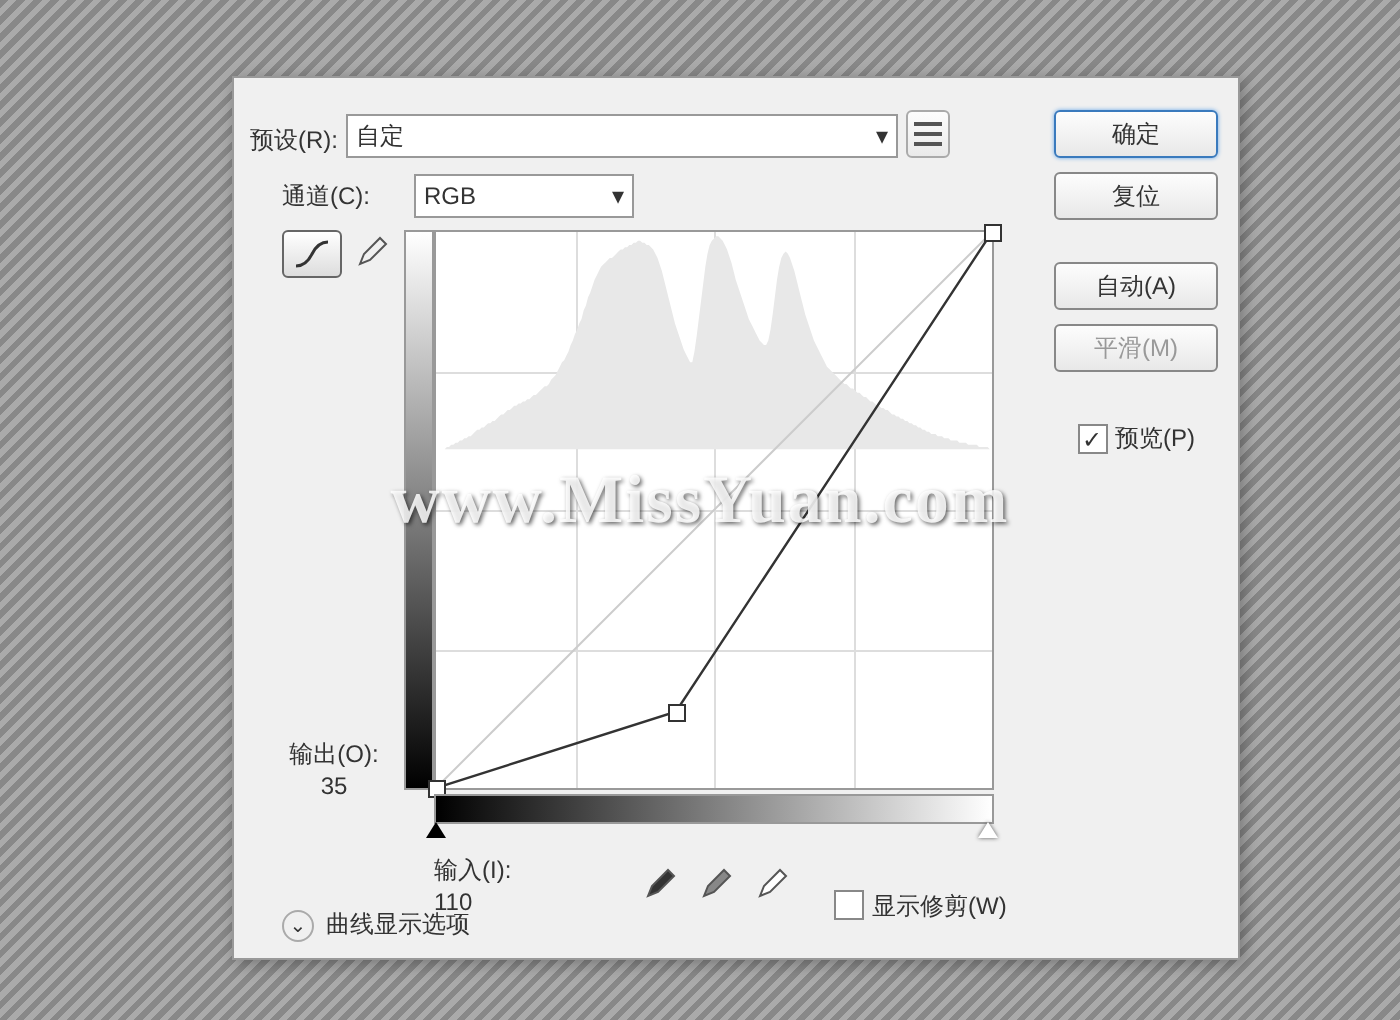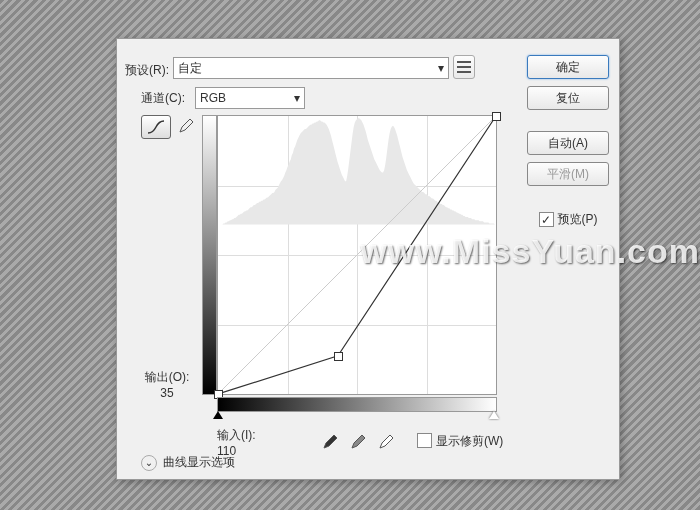--- a/index.html
+++ b/index.html
@@ -5,46 +5,46 @@
 body{margin:0;width:700px;height:510px;background:repeating-linear-gradient(135deg,#888 0,#888 3px,#aaa 3px,#aaa 6px);font-family:"Microsoft YaHei",Arial,sans-serif;font-size:12px;color:#333;position:relative}
 .dialog{position:absolute;left:116px;top:38px;width:502px;height:440px;background:#f0f0f0;border:1px solid #999;box-shadow:2px 2px 8px rgba(0,0,0,.3)}
 .btn{display:inline-flex;align-items:center;justify-content:center;width:80px;height:22px;background:linear-gradient(#fdfdfd,#e8e8e8);border:1px solid #888;border-radius:3px;font-size:12px;cursor:pointer}
 .btn.primary{border:1px solid #3a7abd;box-shadow:0 0 2px #6aa8e8}
 .btn.disabled{color:#999}
 .side{position:absolute;right:10px;top:16px;display:flex;flex-direction:column;gap:7px;align-items:center}
 .preview-row{display:flex;align-items:center;gap:4px;margin-top:18px;font-size:12px}
 .preset-row{position:absolute;left:8px;top:16px;display:flex;align-items:flex-end;gap:4px}
 .select{display:flex;align-items:center;justify-content:space-between;background:#fff;border:1px solid #999;height:20px;padding:0 4px;cursor:pointer}
 .preset-select{width:266px}
-.channel-row{position:absolute;left:24px;top:48px;display:flex;align-items:center;gap:10px}
+.channel-row{position:absolute;left:24px;top:48px;display:flex;align-items:center;gap:22px}
 .channel-select{width:100px}
 .icon-btn{width:24px;height:22px;border:1px solid #aaa;border-radius:3px;display:inline-flex;align-items:center;justify-content:center;background:linear-gradient(#fdfdfd,#eaeaea);cursor:pointer}
 .menu-icon{width:14px;height:12px;display:flex;flex-direction:column;justify-content:space-between}
 .menu-icon span{height:2px;background:#555}
 .tools{position:absolute;left:24px;top:76px;display:flex;gap:4px}
 .graph{position:absolute;left:100px;top:76px;width:278px;height:278px;border:1px solid #999;background:#fff}
 .grid-v,.grid-h{position:absolute;background:#ddd}
 .grid-v{width:1px;height:100%;top:0}
 .grid-h{height:1px;width:100%;left:0}
 .vgrad{position:absolute;left:85px;top:76px;width:13px;height:278px;background:linear-gradient(to bottom,#fff,#000);border:1px solid #999}
 .hgrad{position:absolute;left:100px;top:358px;width:278px;height:13px;background:linear-gradient(to right,#000,#fff);border:1px solid #999}
 .slider-b{position:absolute;width:0;height:0;border-left:5px solid transparent;border-right:5px solid transparent;border-bottom:8px solid #000;left:96px;top:372px}
 .slider-w{position:absolute;width:0;height:0;border-left:5px solid transparent;border-right:5px solid transparent;border-bottom:8px solid #fff;left:372px;top:372px;filter:drop-shadow(0 0 1px #555)}
 .out-lbl{position:absolute;left:20px;top:330px;text-align:center;width:60px}
 .in-lbl{position:absolute;left:100px;top:388px;width:100px}
 .droppers{position:absolute;left:204px;top:394px;display:flex;gap:10px}
 .dropper{width:18px;height:18px;cursor:pointer}
-.clip-row{position:absolute;left:300px;top:394px;display:flex;align-items:flex-start;gap:4px}
+.clip-row{position:absolute;left:300px;top:406px;display:flex;align-items:flex-start;gap:4px}
 .cbox{width:13px;height:13px;border:1px solid #888;background:#fff;display:inline-flex;align-items:center;justify-content:center}
 .disclosure{position:absolute;left:24px;bottom:8px;display:flex;align-items:center;gap:6px;cursor:pointer}
 .chev{width:14px;height:14px;border:1px solid #aaa;border-radius:8px;display:inline-flex;align-items:center;justify-content:center;font-size:10px}
 .histogram{position:absolute;inset:0}
 .curve{position:absolute;inset:0;pointer-events:none}
 .pt{position:absolute;width:7px;height:7px;background:#fff;border:1px solid #333;margin:-4px 0 0 -4px}
-.wm{position:absolute;left:0;right:0;top:232px;text-align:right;font-size:34px;font-weight:bold;color:rgba(255,255,255,.85);text-shadow:1px 1px 2px rgba(0,0,0,.6);letter-spacing:1px;pointer-events:none;font-family:Liberation Sans, sans-serif}
+.wm{position:absolute;left:0;right:0;top:232px;text-align:center;font-size:34px;font-weight:bold;color:rgba(255,255,255,.85);text-shadow:1px 1px 2px rgba(0,0,0,.6);letter-spacing:1px;pointer-events:none;font-family:Liberation Serif, serif}
 </style>
 </head>
 <body>
 
 <div class="dialog">
 
   <div class="preset-row">
     <span>预设(R):</span>
     <div class="select preset-select">
       <span>自定</span>

